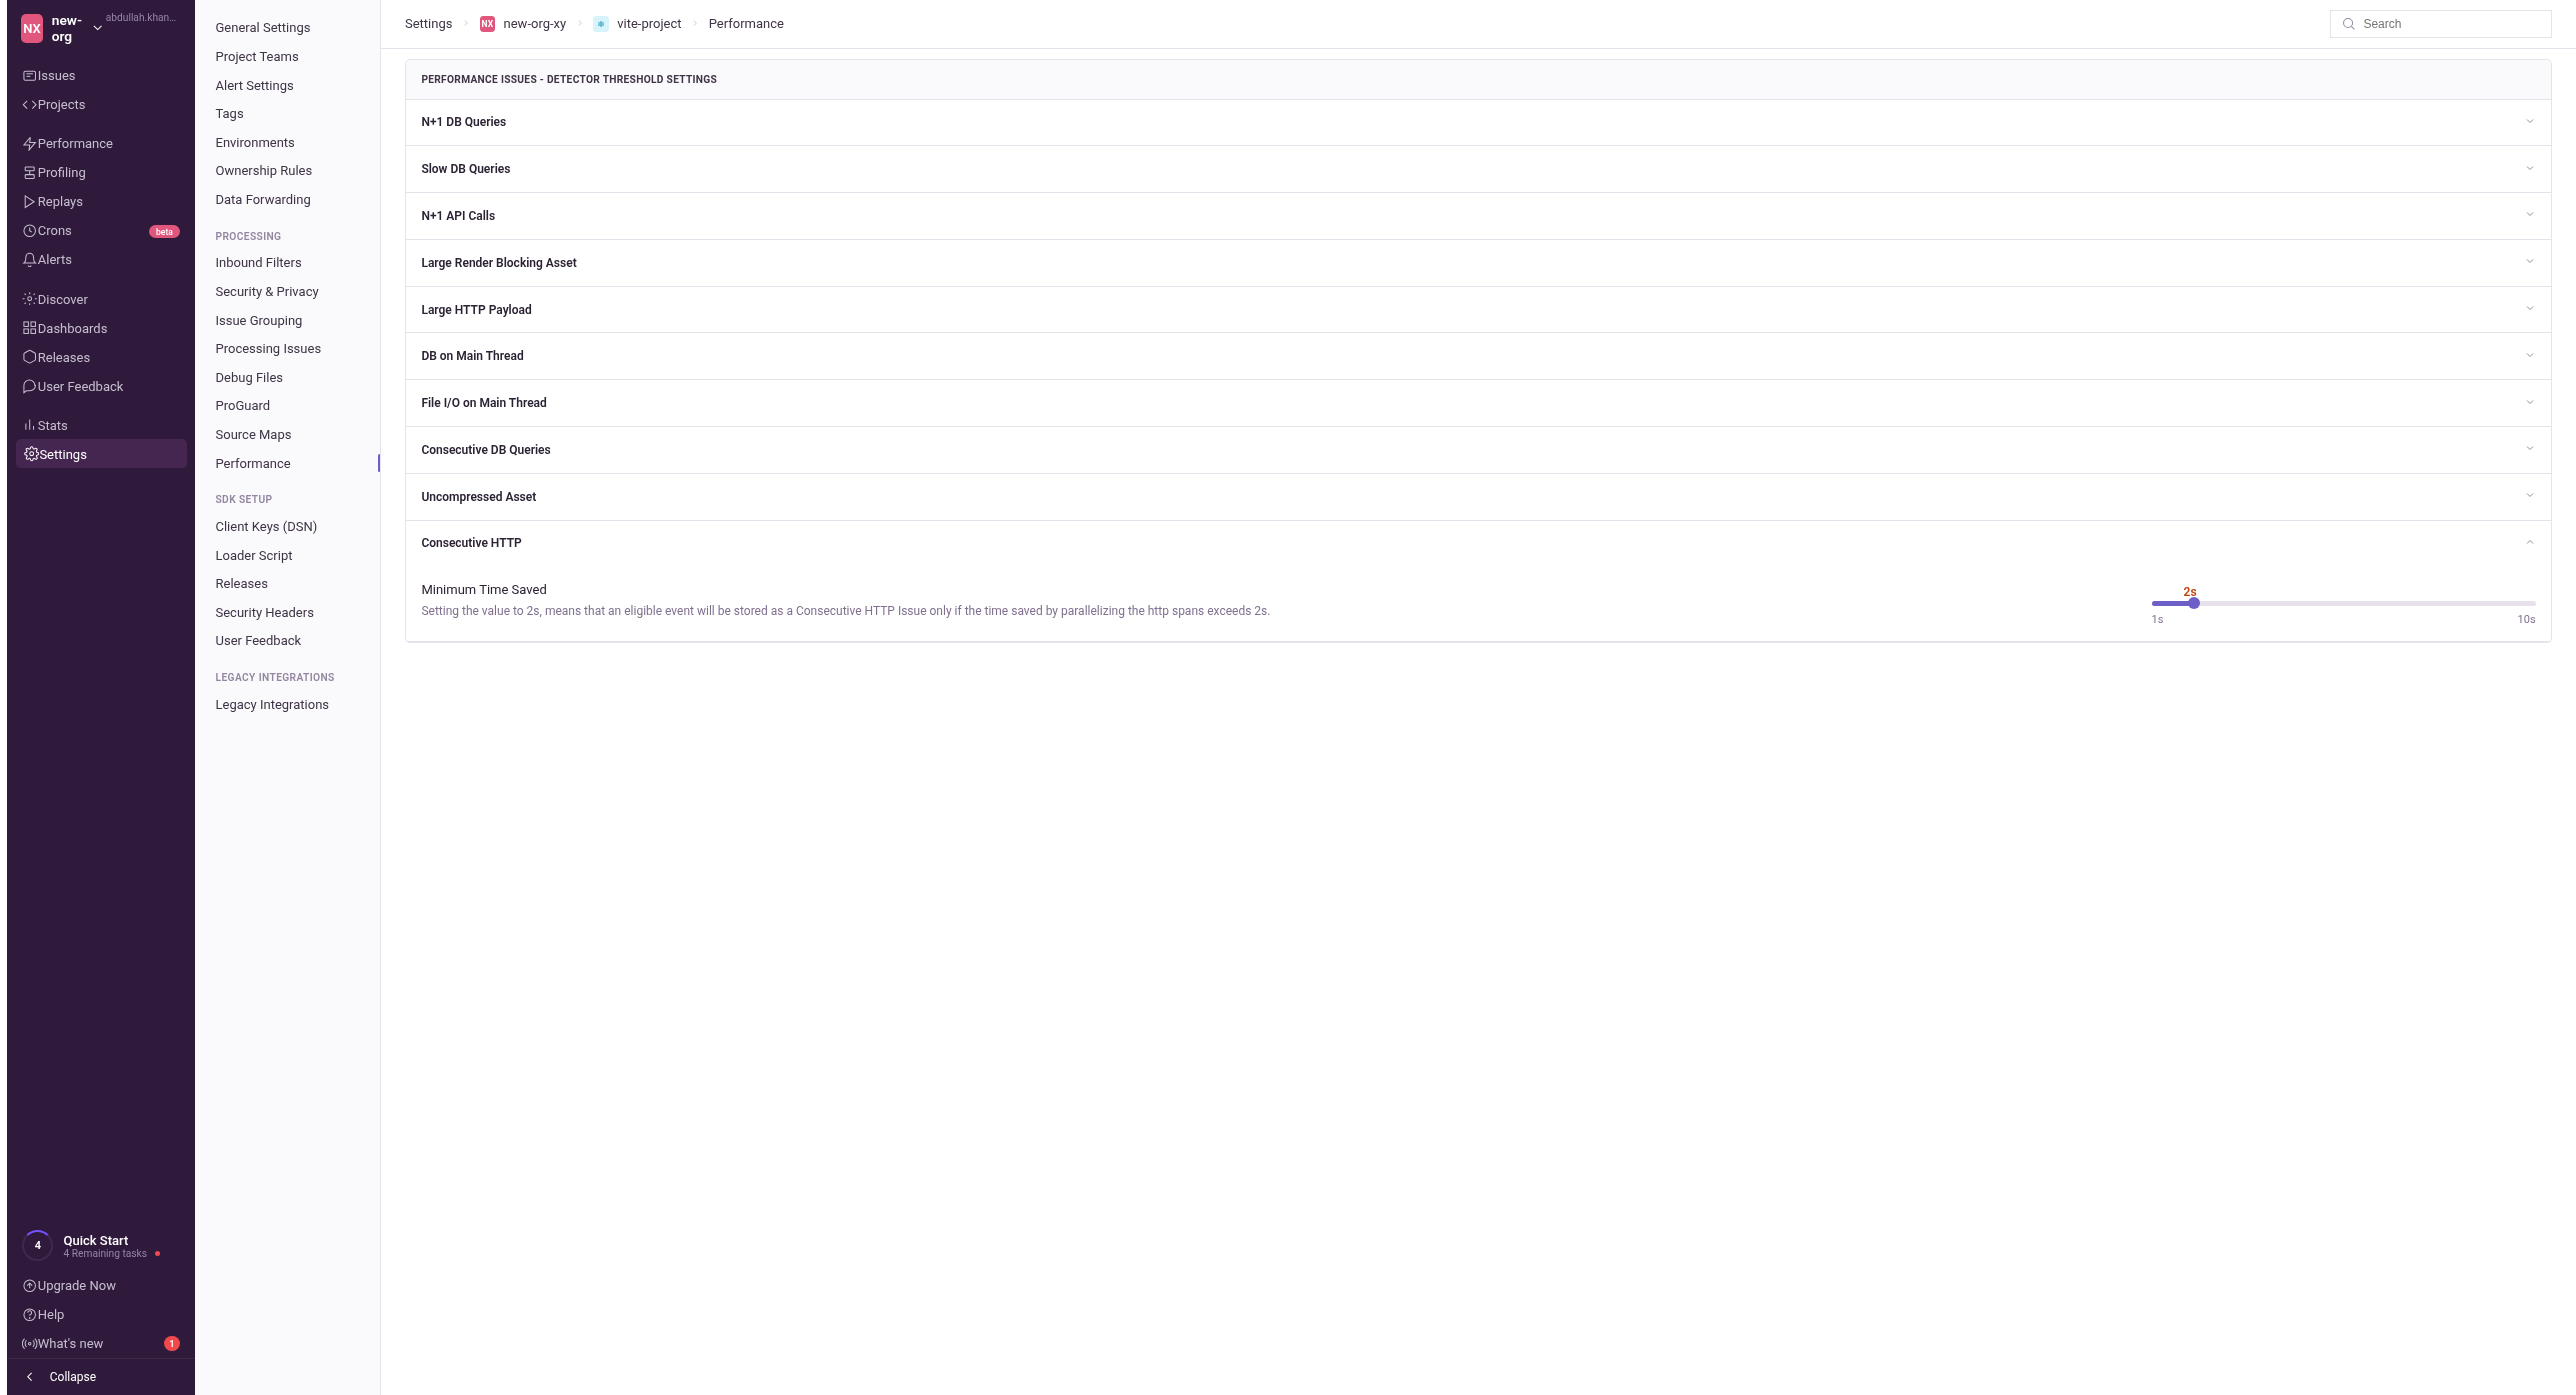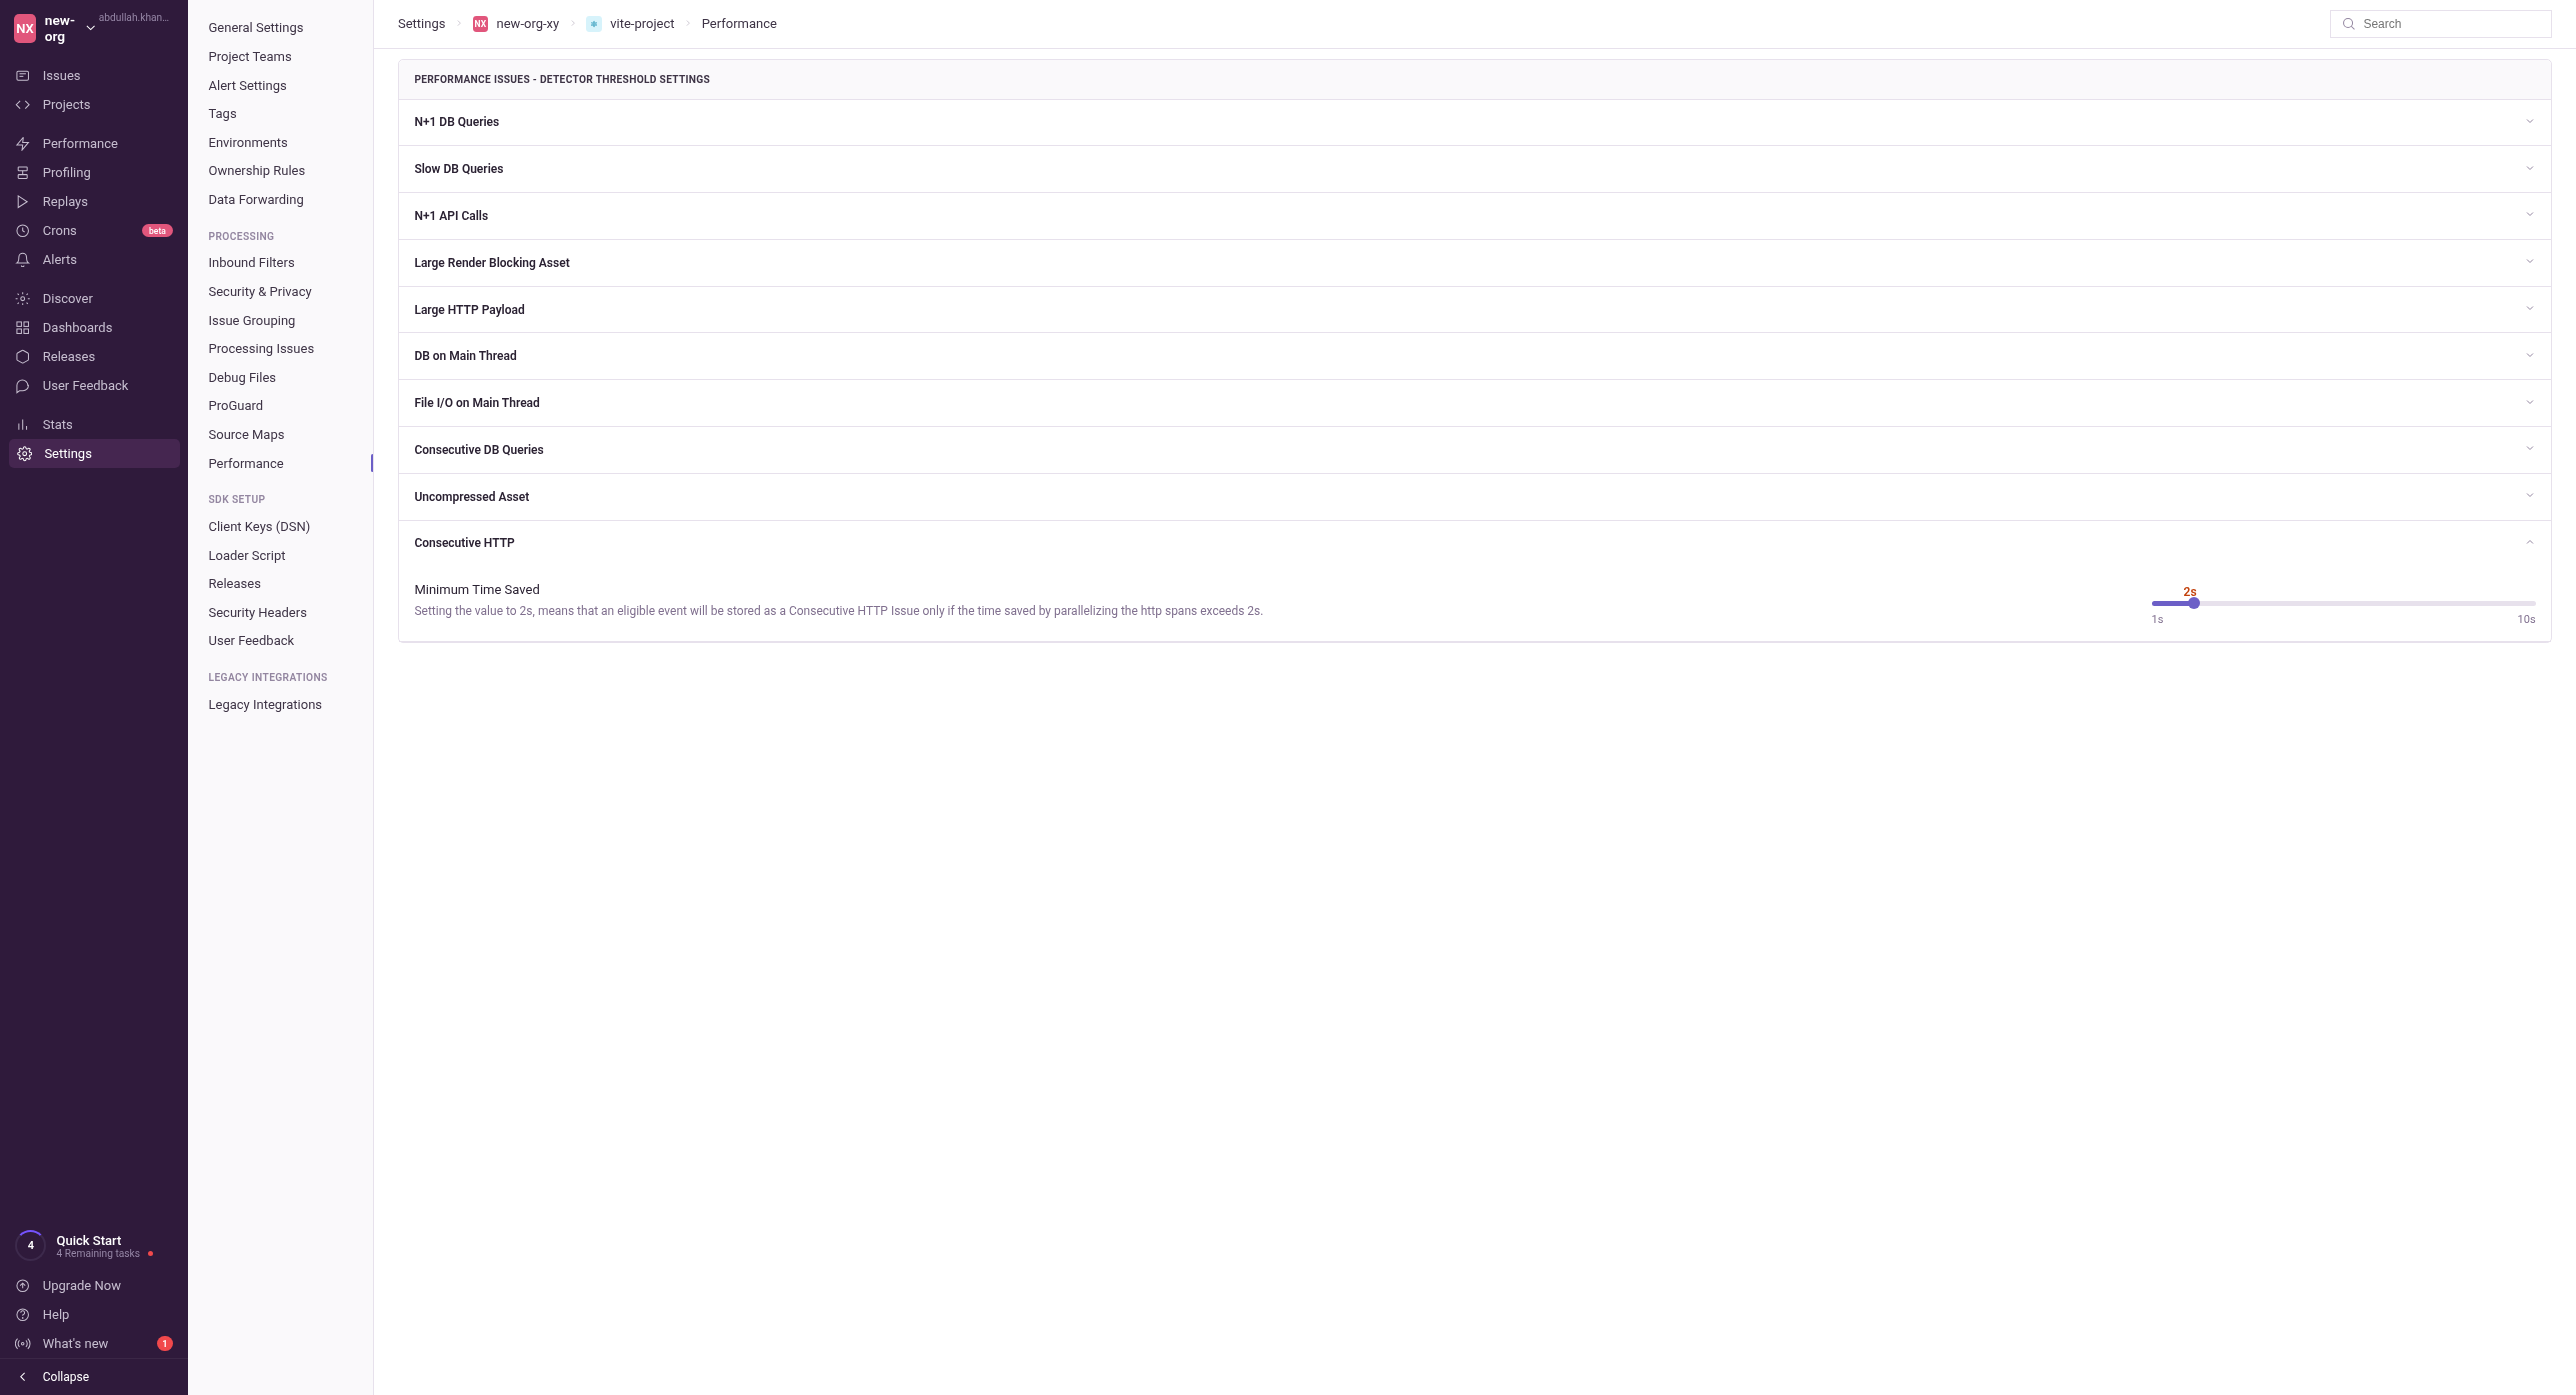--- a/index.html
+++ b/index.html
@@ -1,27 +1,27 @@
 <!DOCTYPE html>
 <html style="font-size:13.7px"><head>
 <meta charset="utf-8">
 <style>
 * { box-sizing: border-box; margin: 0; padding: 0; }
 body { font-family: -apple-system, BlinkMacSystemFont, "Segoe UI", Roboto, sans-serif; font-size: 12px; background: #fff; color: #2b2233; overflow: hidden; }
-.app { display: flex; height: 100vh; }
+.app { display: flex; height: 100vh; padding-left: 7px; }
 
 
 .sidebar-primary { width: 188px; background: #2f1a3b; color: #c6becf; display: flex; flex-direction: column; flex-shrink: 0; }
 .org-header { display: flex; align-items: center; padding: 12px 13.7px; gap: 8.5px; }
 .org-avatar { width: 29px; height: 29px; border-radius: 5.1px; background: #e1567c; color: #fff; display: flex; align-items: center; justify-content: center; font-weight: 600; font-size: 13px; }
 .org-info { display: flex; flex-direction: row; overflow: hidden; }
 .org-name-row { display: flex; align-items: center; gap: 3.4px; color: #fff; font-weight: 600; font-size: 13.7px; }
 .org-email { color: #9586a5; font-size: 10.2px; white-space: nowrap; overflow: hidden; text-overflow: ellipsis; max-width: 120px; }
 .nav-section { padding: 5.1px 0; }
-.nav-item { display: flex; align-items: center; gap: 12px; padding: 6.8px 15.4px; color: #c6becf; cursor: pointer; font-size: 13px; }
+.nav-item { display: flex; align-items: flex-end; padding: 6.8px 15.4px; color: #c6becf; cursor: pointer; font-size: 13px; }
 .nav-item.active { background: #452650; color: #fff; border-radius: 5.1px; margin: 0 8.5px; padding: 6.8px 8.5px; }
 .nav-icon { width: 15.4px; height: 15.4px; display: inline-flex; align-items: center; justify-content: center; flex-shrink: 0; }
 .nav-icon svg { width: 15.4px; height: 15.4px; stroke: currentColor; fill: none; stroke-width: 1.6; }
 .badge-beta { margin-left: auto; background: #e1567c; color: #fff; font-size: 8.5px; padding: 1.7px 6.8px; border-radius: 8.5px; font-weight: 500; }
 .badge-count { margin-left: auto; background: #f1494c; color: #fff; font-size: 9.4px; width: 15.4px; height: 15.4px; border-radius: 50%; display: inline-flex; align-items: center; justify-content: center; font-weight: 600; }
 .sidebar-spacer { flex: 1; }
 .quick-start { display: flex; align-items: center; gap: 10.2px; padding: 10.2px 15.4px; }
 .qs-ring { width: 31px; height: 31px; border-radius: 50%; border: 2.6px solid #3d2a4c; border-top-color: #7553ff; display: flex; align-items: center; justify-content: center; color: #fff; font-size: 11px; font-weight: 600; }
 .qs-text { display: flex; flex-direction: column; }
 .qs-title { color: #fff; font-size: 13px; font-weight: 500; }

